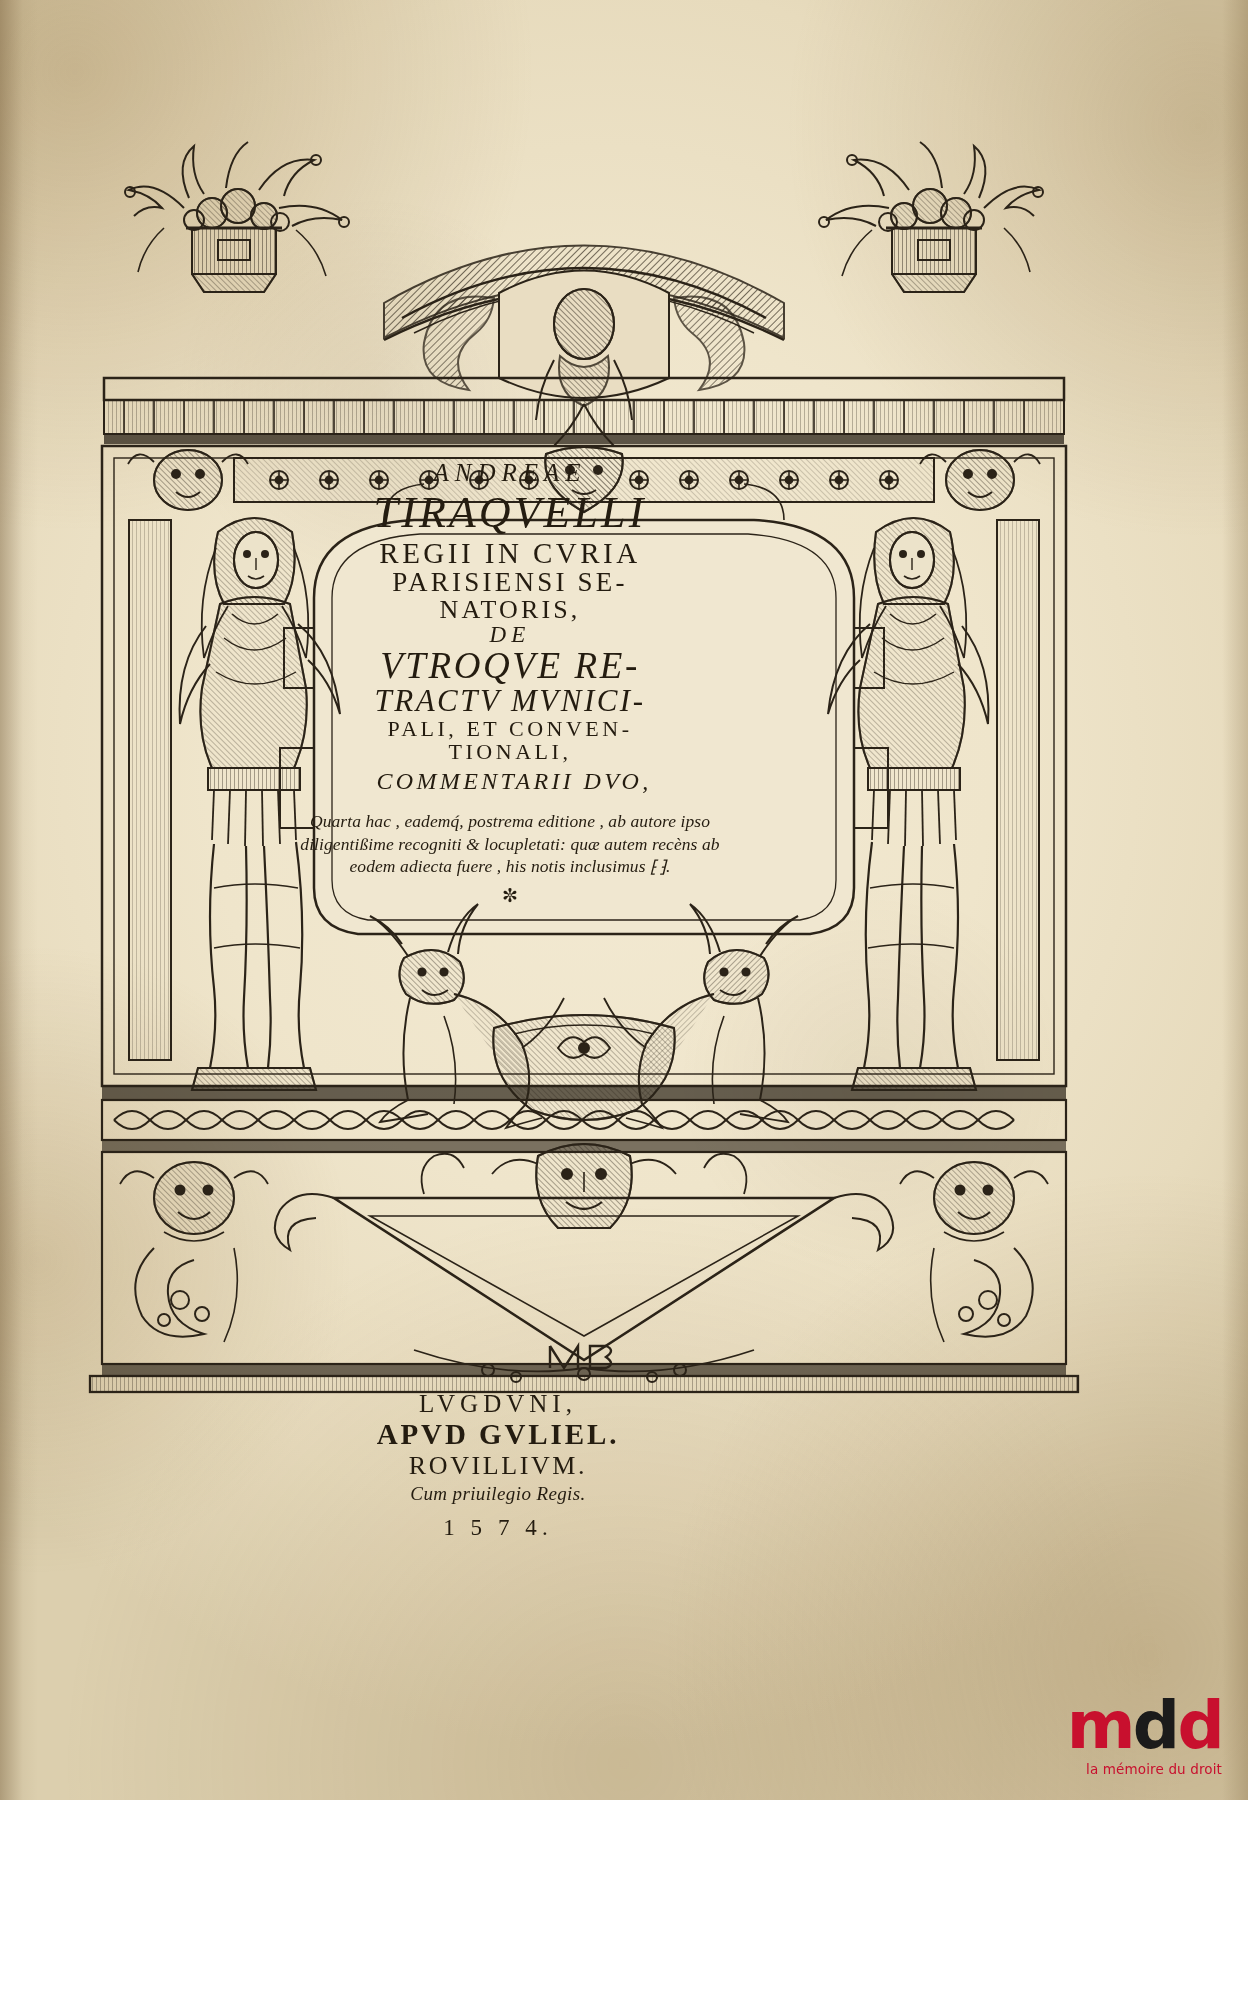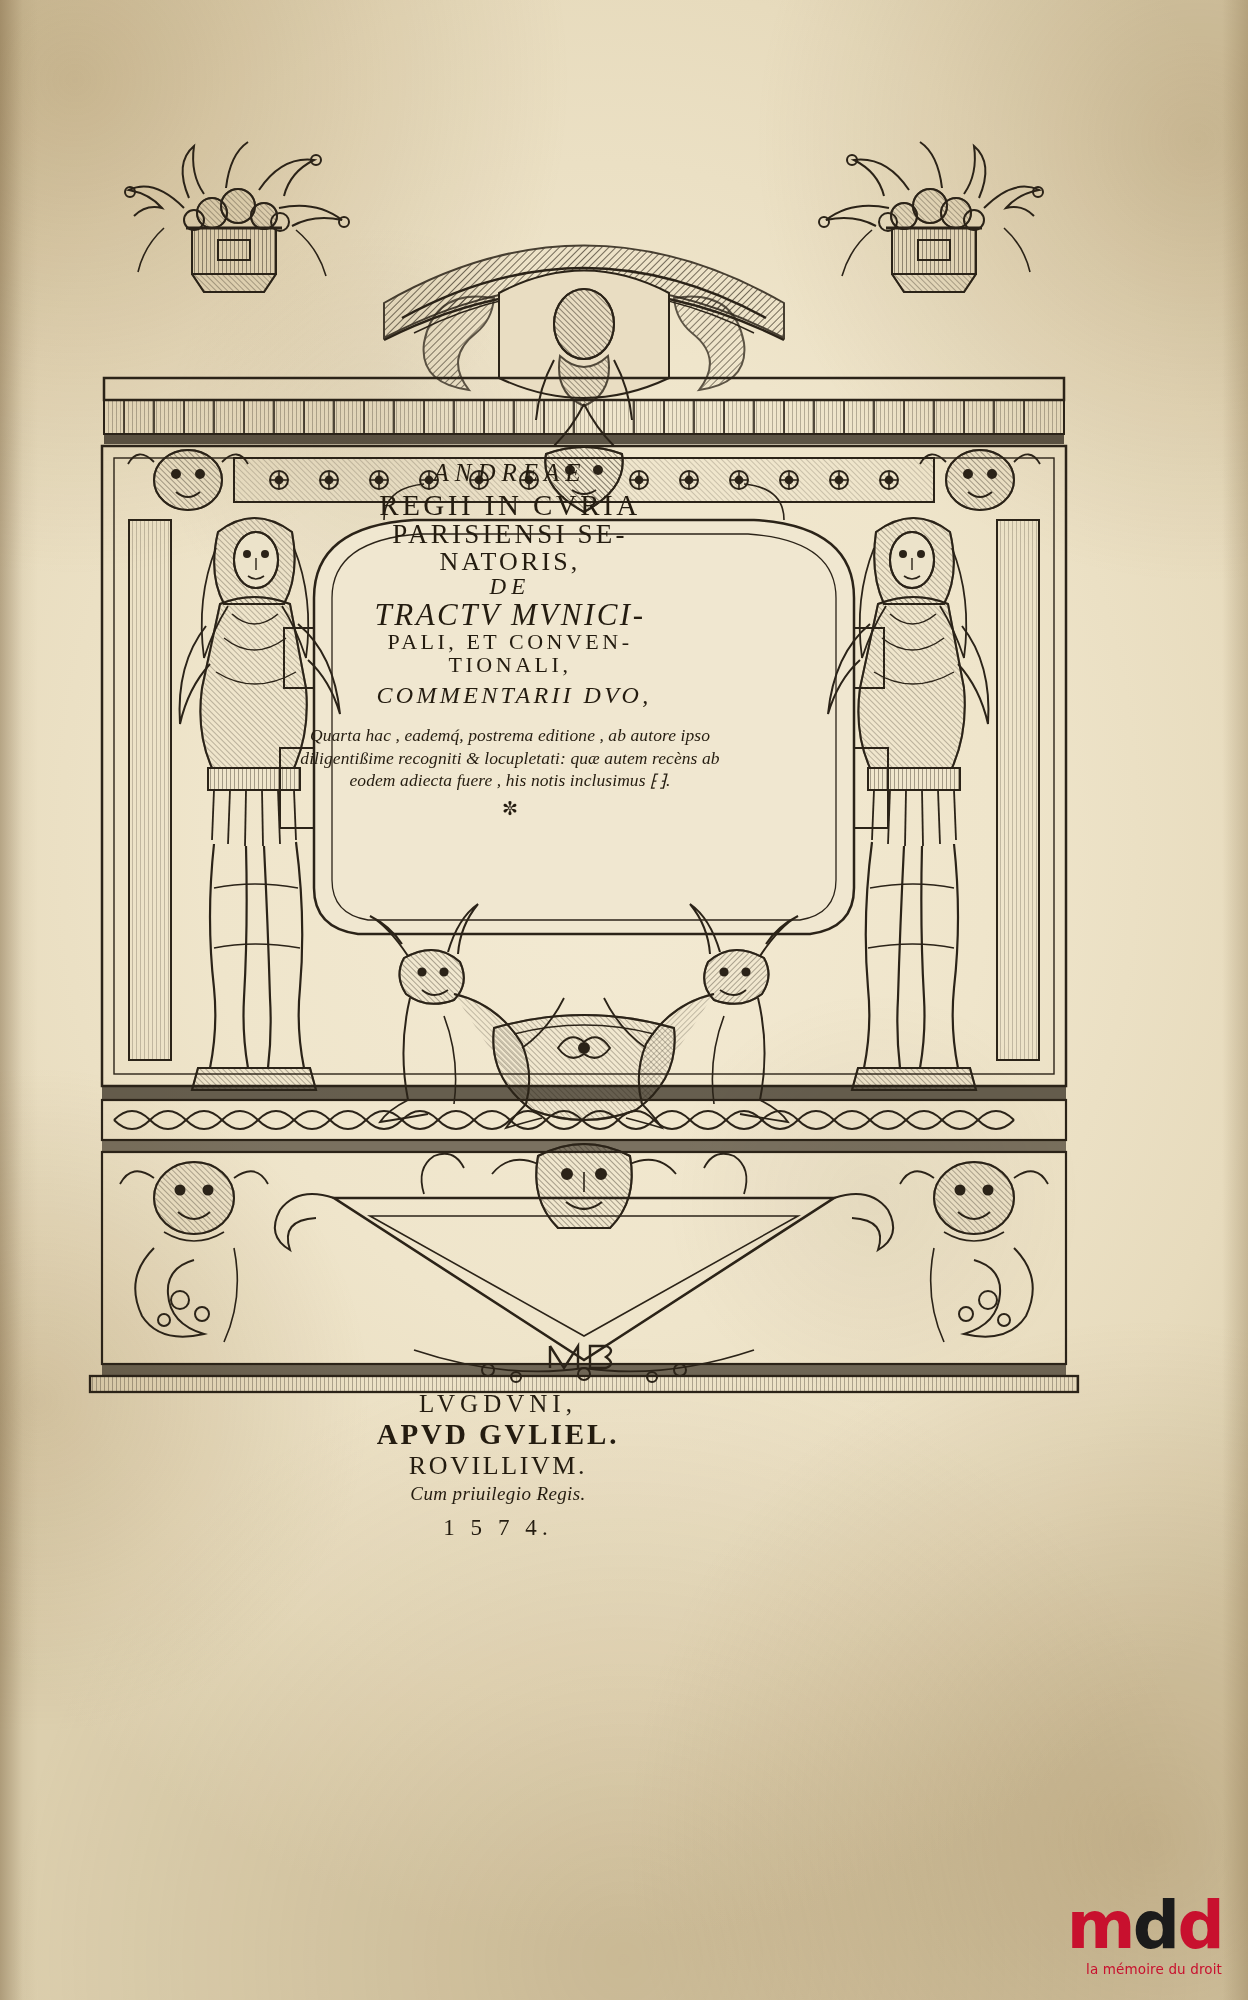--- a/index.html
+++ b/index.html
@@ -11,21 +11,21 @@
     width: 1248px;
     height: 2000px;
     overflow: hidden;
     font-family: "Liberation Serif", serif;
   }
 
   
   #page {
     position: relative;
     width: 1248px;
-    height: 2000px;
+    height: 1800px;
     background:
       radial-gradient(ellipse 70% 55% at 48% 42%, #f3ead3 0%, #efe5cb 45%, #e7dbbd 78%, #dccfae 100%);
     overflow: hidden;
   }
   
   #page::before {
     content: "";
     position: absolute;
     inset: 0;
     pointer-events: none;
@@ -573,24 +573,26 @@
         <g transform="translate(500,1218)">
           <path d="M-34 0 L-34 22 M-34 0 L-20 22 L-6 0 L-6 22" stroke-width="2.4"></path>
           <path d="M6 0 L6 22 L22 22 Q32 18 22 11 Q32 4 22 0 Z" stroke-width="2.4"></path>
         </g>
       </g>
     </svg>
   </div>
 
   <div id="title-block">
     <span class="ln t-author">ANDREAE</span>
+    <span class="ln t-name">TIRAQVELLI</span>
     <span class="ln t-l1">REGII IN CVRIA</span>
     <span class="ln t-l2">PARISIENSI SE-</span>
     <span class="ln t-l3">NATORIS,</span>
     <span class="ln t-de">DE</span>
+    <span class="ln t-big">VTROQVE RE-</span>
     <span class="ln t-big2">TRACTV MVNICI-</span>
     <span class="ln t-l6">PALI, ET CONVEN-</span>
     <span class="ln t-l7">TIONALI,</span>
     <span class="ln t-comm">COMMENTARII DVO,</span>
     <div class="t-note">Quarta hac , eademq́, postrema editione , ab autore ipso diligentißime recogniti &amp; locupletati: quæ autem recèns ab eodem adiecta fuere , his notis inclusimus ⁅ ⁆.</div>
     <div class="t-orn">✼</div>
   </div>
 
   <div id="imprint">
     <div class="i-1">LVGDVNI,</div>

